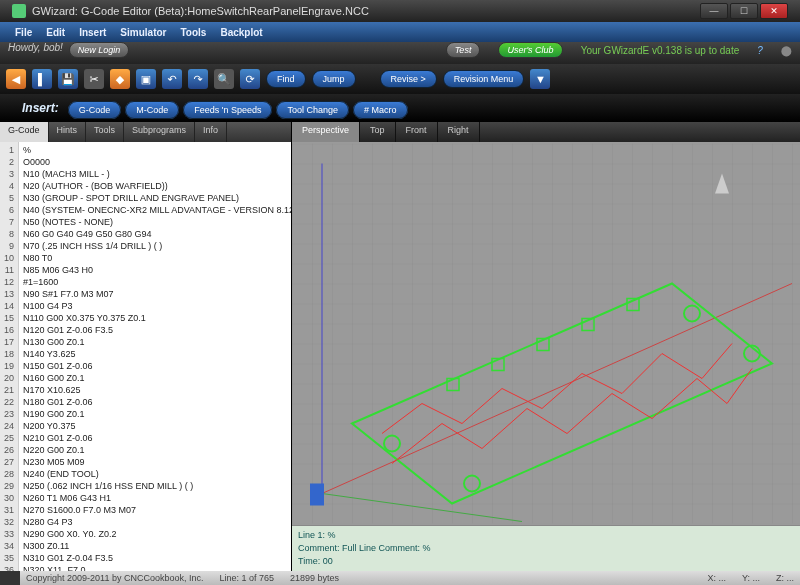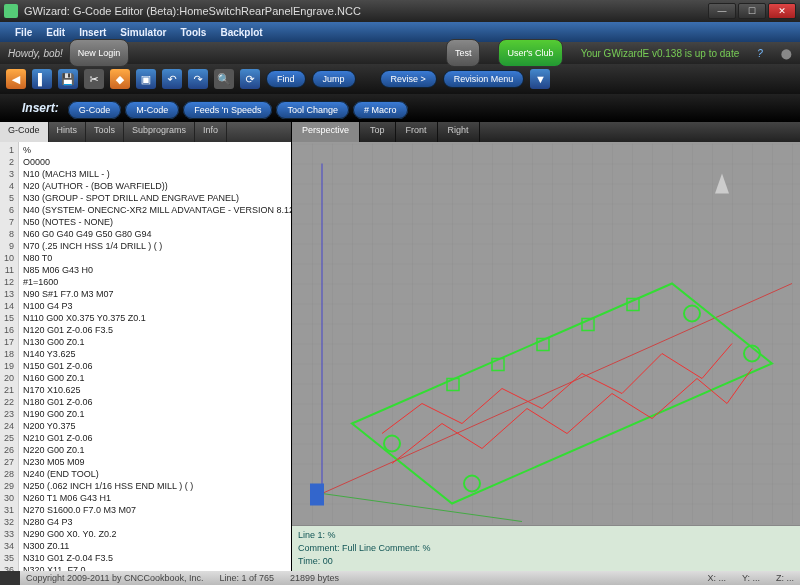--- a/index.html
+++ b/index.html
@@ -1,27 +1,27 @@
 <!DOCTYPE html>
 <html><head>
 <meta charset="utf-8">
 <style>
 * { margin:0; padding:0; box-sizing:border-box; font-family:Verdana,Arial,sans-serif; }
 body { background:#333; width:800px; height:585px; overflow:hidden; }
-.titlebar { height:22px; background:linear-gradient(#4a4a4a,#222); display:flex; align-items:center; padding:0 4px; color:#ddd; font-size:11px; }
+.titlebar { height:22px; background:linear-gradient(#4a4a4a,#222); display:flex; align-items:center; padding:0 12px; color:#ddd; font-size:11px; }
 .titlebar .icon { width:14px; height:14px; background:#5c7; border-radius:2px; margin-right:6px; }
 .titlebar .title { flex:1; }
 .winbtns { display:flex; gap:2px; }
 .winbtn { width:28px; height:16px; background:linear-gradient(#555,#333); border:1px solid #222; border-radius:2px; display:flex; align-items:center; justify-content:center; color:#ccc; font-size:9px; cursor:pointer; }
 .winbtn.close { background:linear-gradient(#d44,#a22); color:#fff; }
 .menubar { height:20px; background:linear-gradient(#3b6fb0,#1a3e6e); display:flex; align-items:center; padding:0 15px; gap:14px; }
 .menubar span { color:#e8f0ff; font-size:10px; font-weight:bold; cursor:pointer; }
-.statusrow { height:22px; background:linear-gradient(#444,#222); display:flex; align-items:center; padding:0 8px; gap:6px; color:#ccc; font-size:10px; }
+.statusrow { height:22px; background:linear-gradient(#444,#222); display:flex; align-items:flex-start; padding:0 8px; gap:6px; color:#ccc; font-size:10px; }
 .statusrow .greet { font-style:italic; }
-.pillbtn { padding:8px 8px; border-radius:8px; background:linear-gradient(#888,#555); color:#fff; font-size:9px; border:1px solid #333; cursor:pointer; }
+.pillbtn { padding:2px 8px; border-radius:8px; background:linear-gradient(#888,#555); color:#fff; font-size:9px; border:1px solid #333; cursor:pointer;font-style:italic; }
 .pillbtn.green { background:linear-gradient(#5c3,#293); }
 .statusrow .right { margin-left:auto; display:flex; align-items:center; gap:18px; }
 .statusrow .update { color:#7c5; font-size:10px; }
 .toolbar1 { height:30px; background:linear-gradient(#333,#111); display:flex; align-items:center; padding:0 6px; gap:6px; }
 .ticon { width:20px; height:20px; border-radius:3px; cursor:pointer; display:flex; align-items:center; justify-content:center; color:#fff; font-size:11px; }
 .ticon.blue { background:linear-gradient(#48c,#248); }
 .ticon.orange { background:linear-gradient(#fa4,#c62); }
 .roundbtn { padding:3px 10px; border-radius:10px; background:linear-gradient(#3a7bd5,#1e4a8a); color:#fff; font-size:9px; border:1px solid #123; cursor:pointer; }
 .toolbar1 .sep { flex:0 0 12px; }
 .insertrow { height:28px; background:linear-gradient(#222,#000); display:flex; align-items:center; padding:0 22px; gap:5px; }

